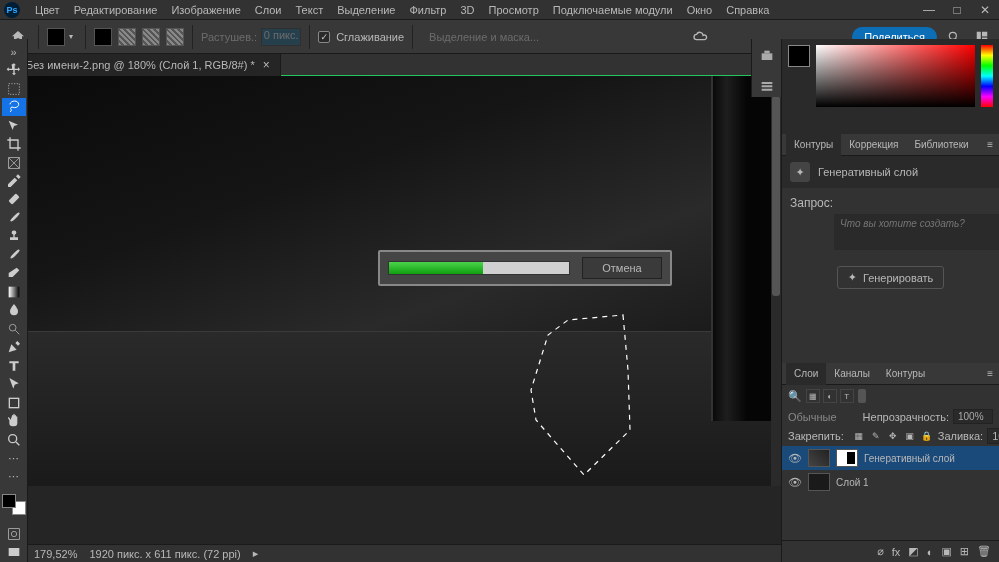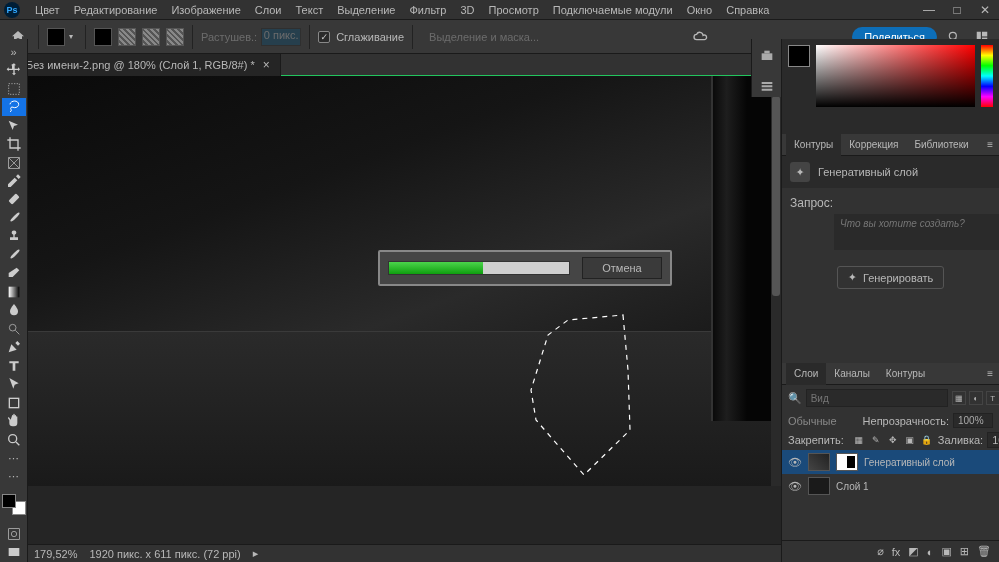--- a/index.html
+++ b/index.html
@@ -395,21 +395,20 @@
 
   <div class="panel-tabs">
     <div class="ptab active">Слои</div>
     <div class="ptab">Каналы</div>
     <div class="ptab">Контуры</div>
     <div class="menu-dots">≡</div>
   </div>
   <div class="layers-panel">
     <div class="layers-search">
       <span>🔍</span>
-      <input placeholder="Вид" style="">
       <div class="filter-icons">
         <span>▦</span>
         <span>◐</span>
         <span>T</span>
 
       </div>
       <span style="width:8px;height:14px;background:#555;border-radius:2px;"></span>
     </div>
     <div class="layers-opts">
       <span class="label">Обычные</span>

